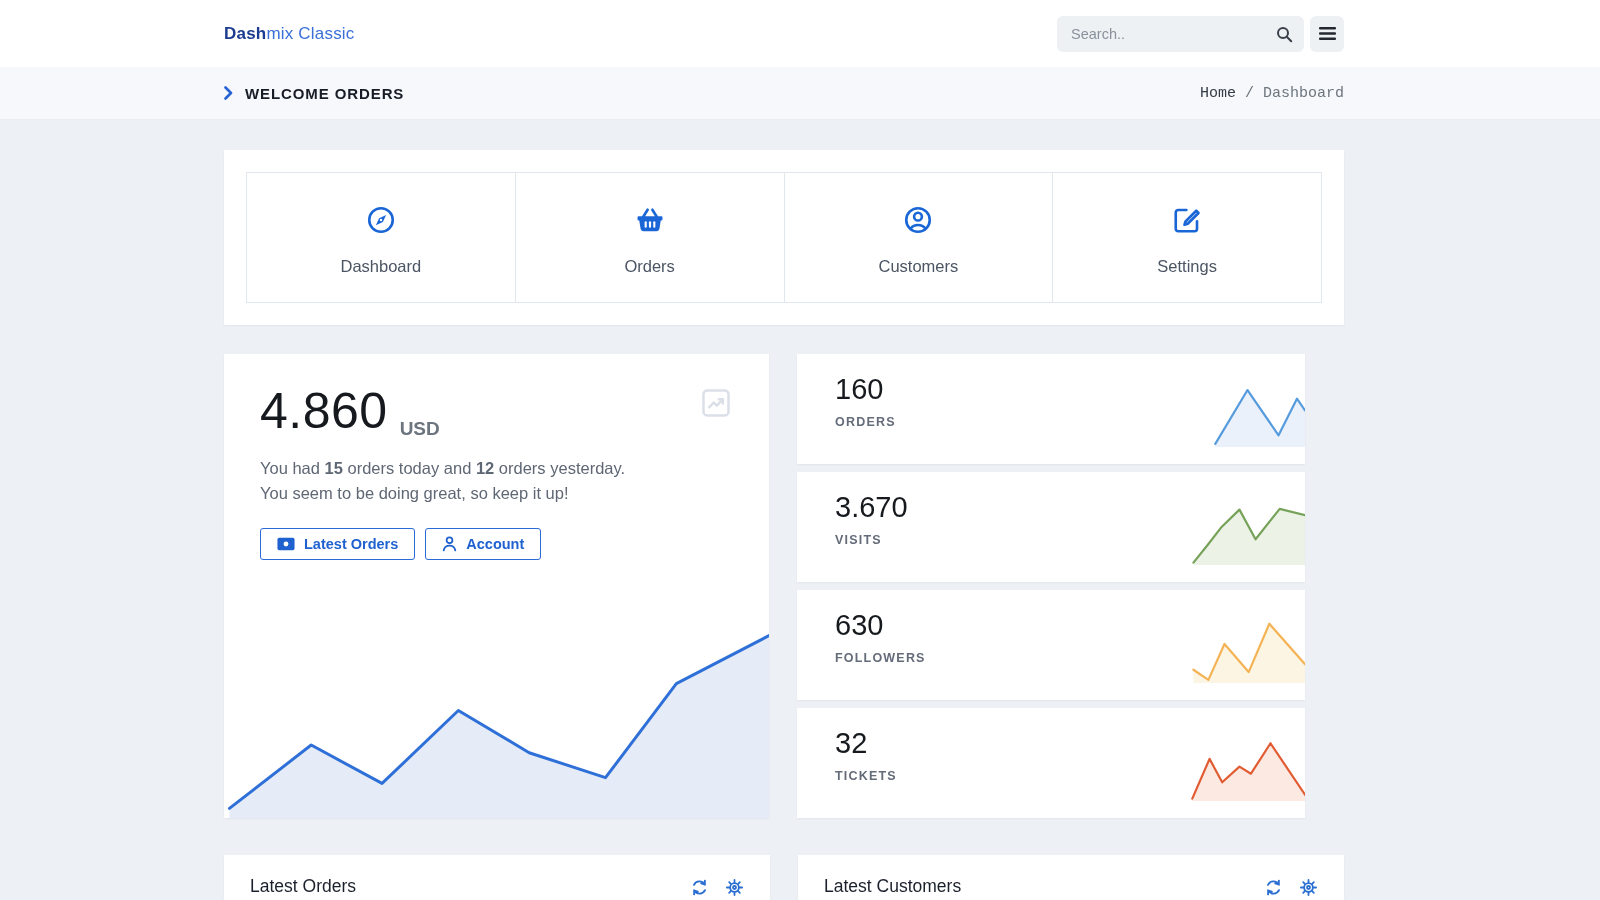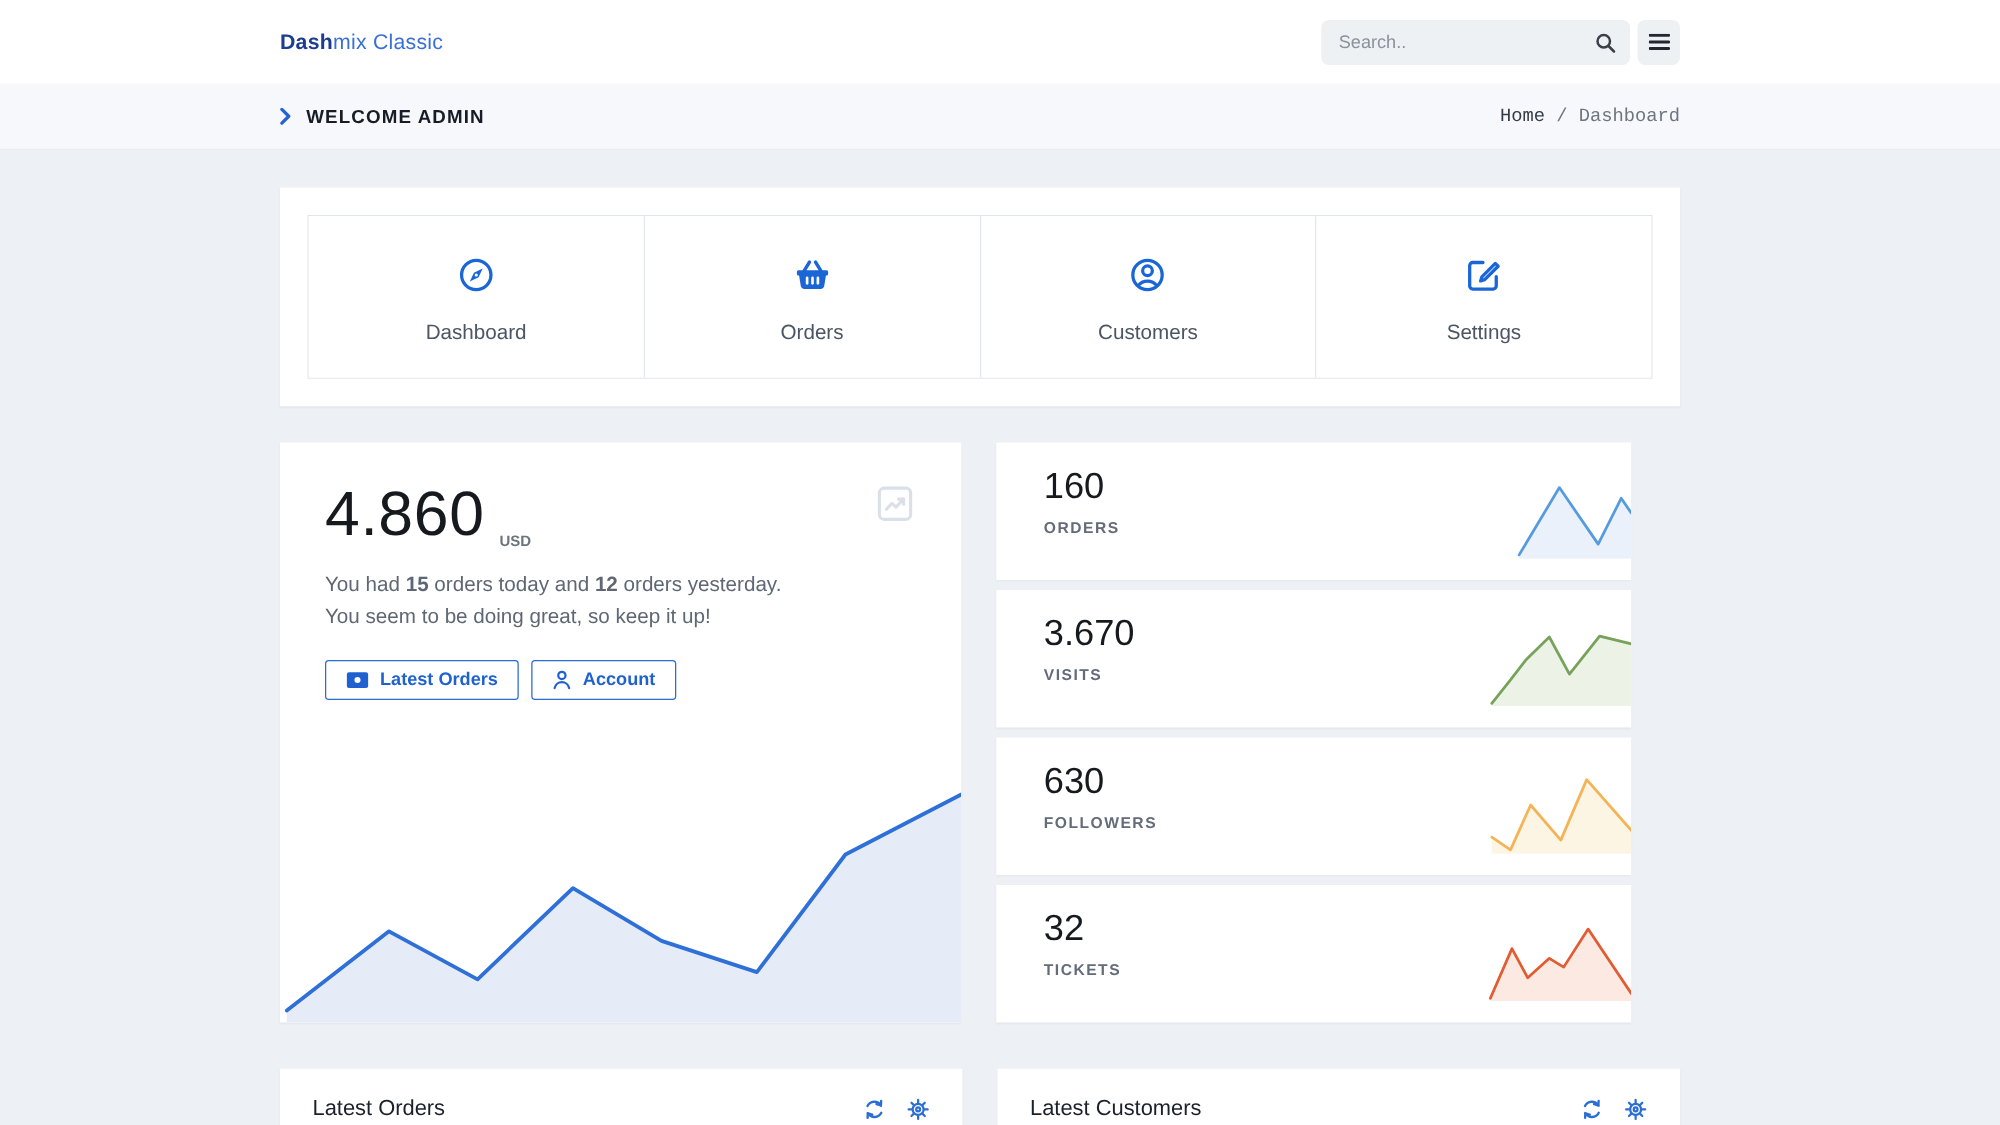--- a/index.html
+++ b/index.html
@@ -43,21 +43,21 @@
   .tile:first-child { border-left:none; }
   .tile .ticon { height:34px; display:flex; align-items:center; justify-content:center; }
   .tile .tlabel { margin-top:20px; font-size:16.5px; color:#4b5563; }
 
   
   .row2 { display:flex; gap:28px; margin-top:29px; }
   .earnings { width:545px; height:464px; position:relative; overflow:hidden; }
   .earn-inner { padding:28px 0 0 36px; position:relative; z-index:2; }
   .amount-line { display:flex; align-items:flex-end; gap:12px; }
   .amount { font-size:50px; font-weight:300; color:#16191d; letter-spacing:.5px; }
-  .currency { font-size:12px; font-weight:700; color:#6c757d; }
+  .currency { font-size:19px; font-weight:700; color:#6c757d; }
   .earn-msg { margin-top:16px; width:372px; font-size:16.5px; line-height:1.52; color:#5f6774; }
   .earn-msg b { font-weight:700; }
   .earn-btns { margin-top:22px; display:flex; gap:10px; }
   .btn-outline { display:inline-flex; align-items:center; gap:9px; padding:7px 16px;
     background:#fff; border:1px solid #2a6bd4; border-radius:3px; color:#1f62cf;
     font-size:14.5px; font-weight:700; cursor:pointer; font-family:inherit; }
   .corner-icon { position:absolute; top:34px; right:38px; z-index:1; }
   .earn-chart { position:absolute; left:0; right:0; bottom:0; height:192px; z-index:1; }
 
   .statcol { width:508px; display:flex; flex-direction:column; gap:8px; }
@@ -111,21 +111,21 @@
 </header>
 
 <div class="crumbbar">
   <div class="shell">
     <div class="page-title-wrap">
       <span>
         <svg width="9" height="14" viewBox="0 0 9 14" fill="none" stroke="#2563d4" stroke-width="2.6" stroke-linecap="round" stroke-linejoin="round">
           <path d="M1.5 1.5 L7 7 L1.5 12.5"></path>
         </svg>
       </span>
-      <span class="page-title">WELCOME ADMIN</span>
+      <span class="page-title">WELCOME ORDERS</span>
     </div>
     <nav class="crumbs">
       <span class="home">Home</span>
       <span>/</span>
       <span>Dashboard</span>
     </nav>
   </div>
 </div>
 
 <main class="shell">

